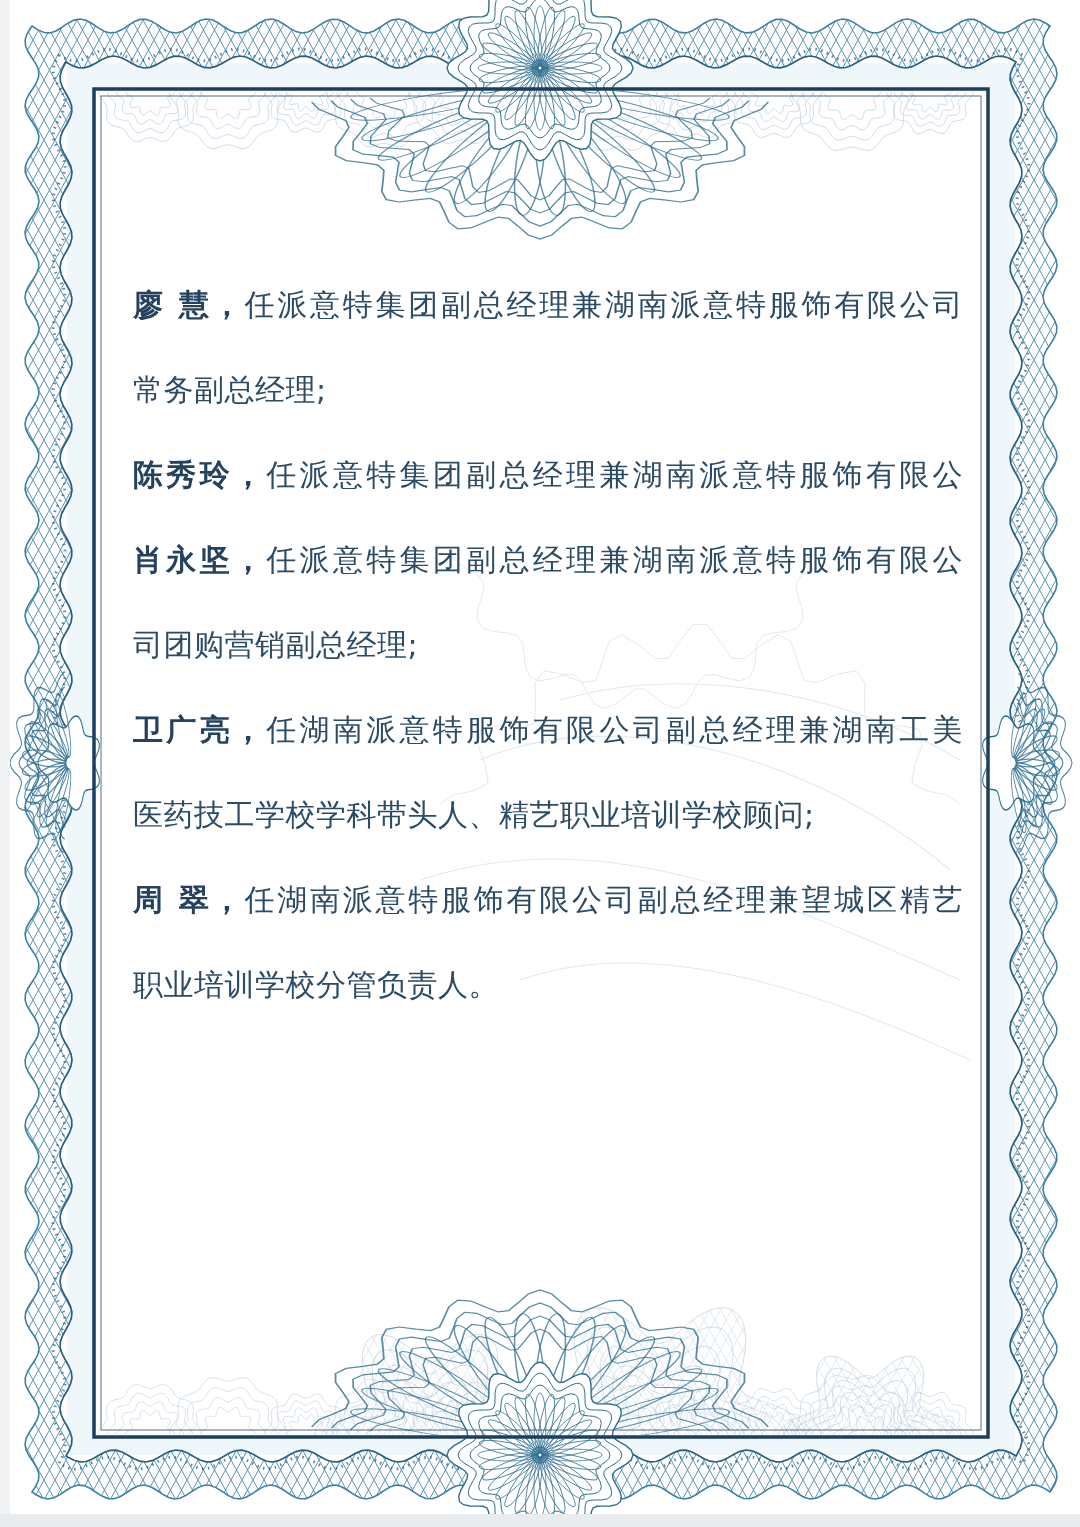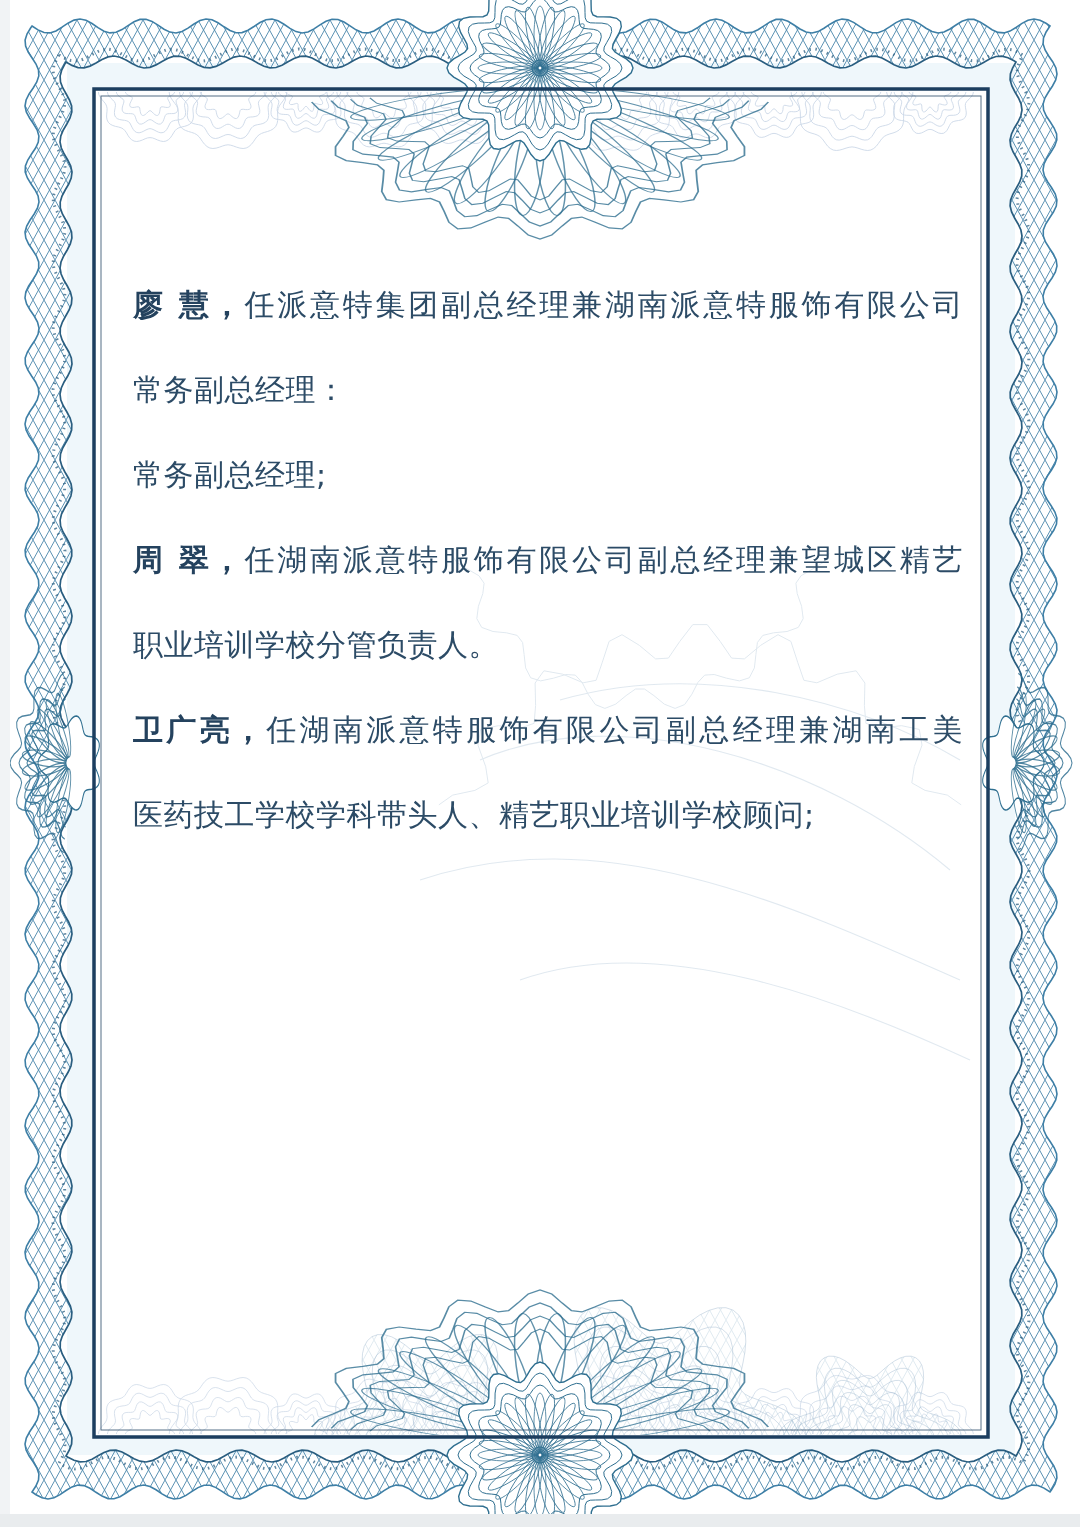--- a/index.html
+++ b/index.html
@@ -314,35 +314,39 @@
       <rect x="101" y="96" width="880" height="1334" fill="none" stroke="#1C3E5F" stroke-width="1" opacity="0.75"></rect>
     </svg>
 
   <div class="edge-left"></div>
   <div class="edge-bottom"></div>
 
   <div class="doc-text">
 
     <div class="entry">
       <div class="line full"><span class="nm">廖 慧</span><span class="nm">，</span><span>任派意特集团副总经理兼湖南派意特服饰有限公司</span></div>
-      <div class="line"><span>常务副总经理：</span></div>
     </div>
 
     <div class="entry">
       <div class="line"><span>常务副总经理;</span></div>
     </div>
 
     <div class="entry">
-    </div>
-
+      <div class="line full"><span class="nm">陈秀玲</span><span class="nm">，</span><span>任派意特集团副总经理兼湖南派意特服饰有限公</span></div>
+    </div>
+
+    <div class="entry">
+      <div class="line full"><span class="nm">肖永坚</span><span class="nm">，</span><span>任派意特集团副总经理兼湖南派意特服饰有限公</span></div>
+      <div class="line"><span>司团购营销副总经理;</span></div>
+    </div>
+
+    <div class="entry">
+      <div class="line full"><span class="nm">卫广亮</span><span class="nm">，</span><span>任湖南派意特服饰有限公司副总经理兼湖南工美</span></div>
+      <div class="line"><span>医药技工学校学科带头人、精艺职业培训学校顾问;</span></div>
+    </div>
 
     <div class="entry">
       <div class="line full"><span class="nm">周 翠</span><span class="nm">，</span><span>任湖南派意特服饰有限公司副总经理兼望城区精艺</span></div>
       <div class="line"><span>职业培训学校分管负责人。</span></div>
     </div>
 
-    <div class="entry">
-      <div class="line full"><span class="nm">卫广亮</span><span class="nm">，</span><span>任湖南派意特服饰有限公司副总经理兼湖南工美</span></div>
-      <div class="line"><span>医药技工学校学科带头人、精艺职业培训学校顾问;</span></div>
-    </div>
-
   </div>
 </div>
 
 </body></html>

